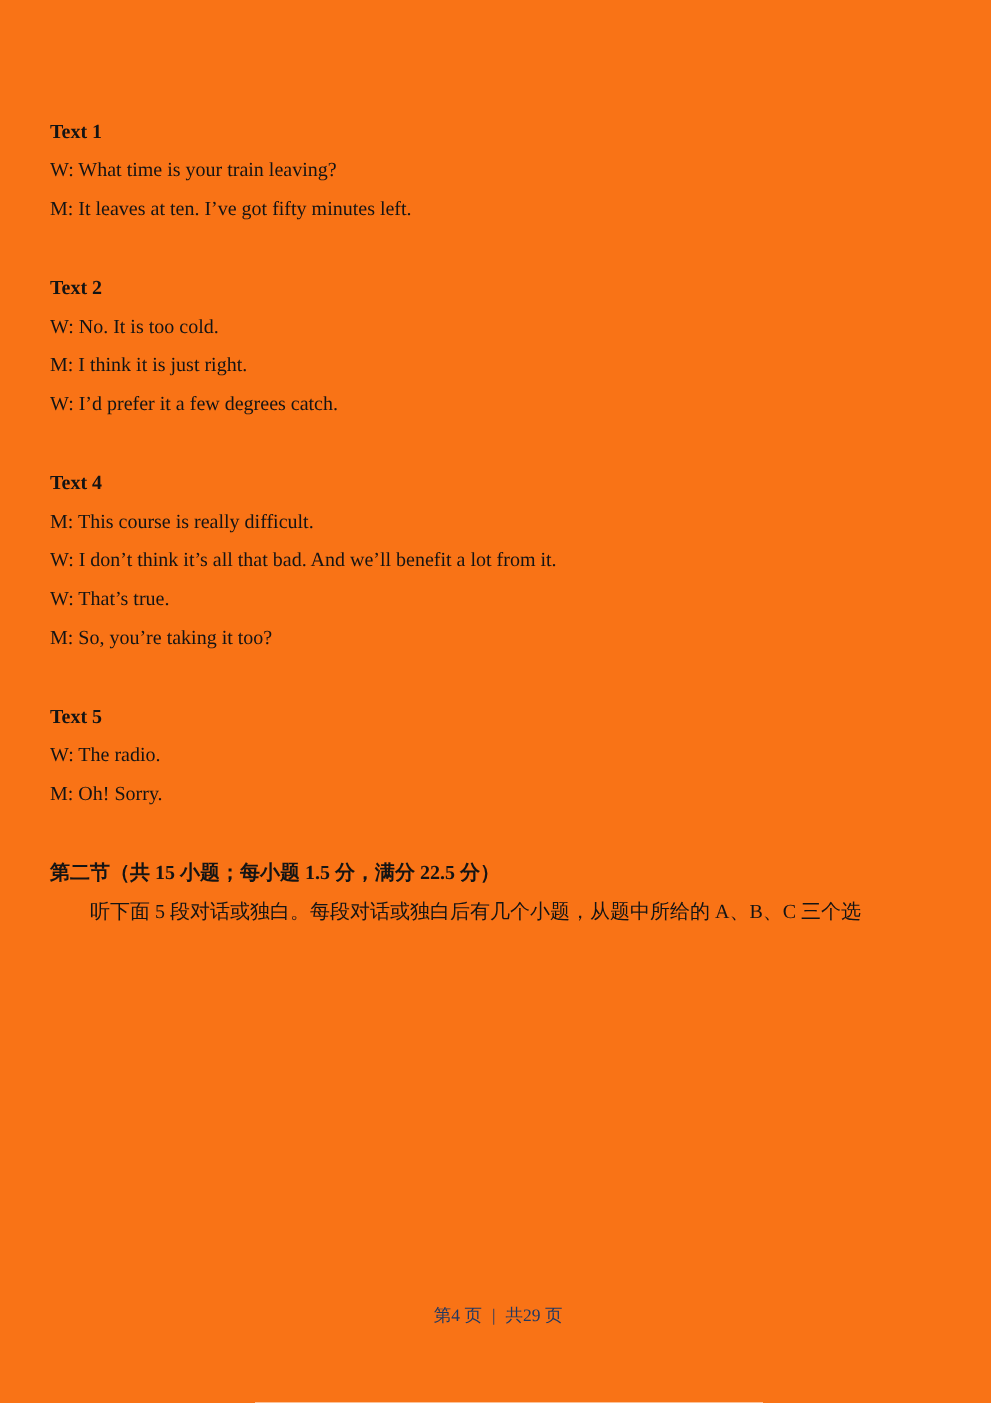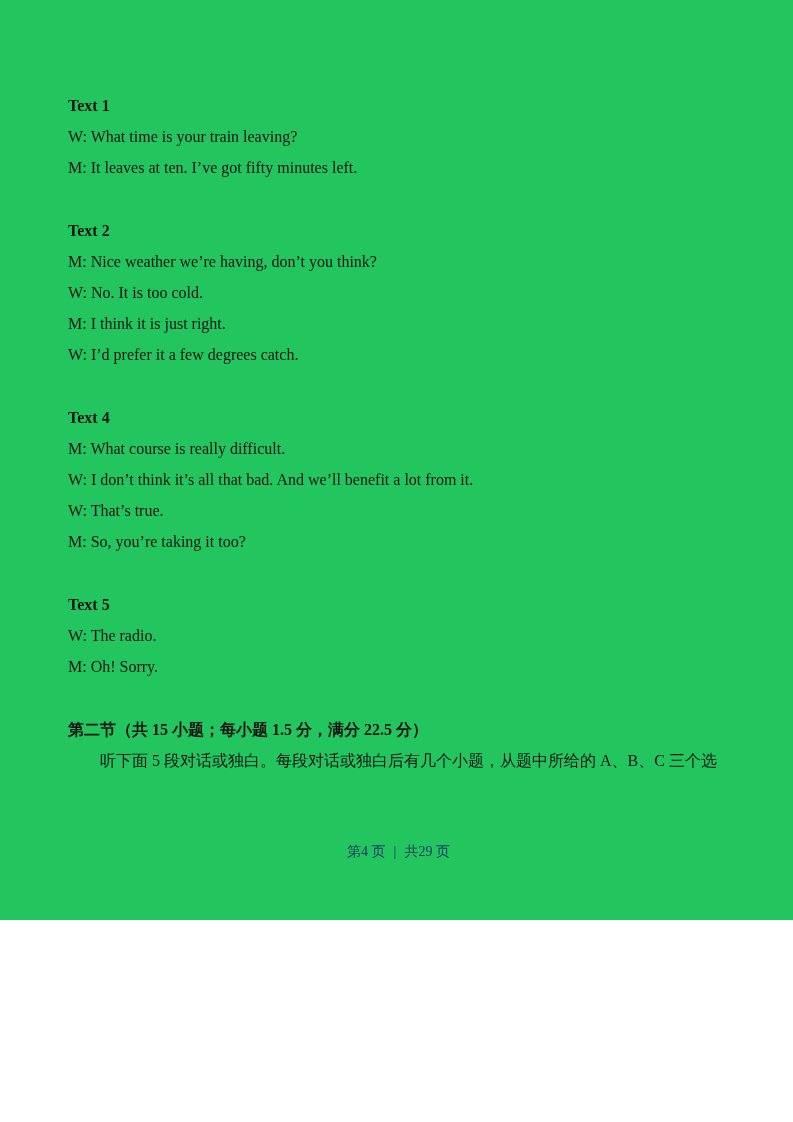--- a/index.html
+++ b/index.html
@@ -3,25 +3,25 @@
 <meta charset="utf-8">
 <style>
   html, body {
     margin: 0;
     padding: 0;
     background: #ffffff;
   }
   .page {
     position: relative;
     width: 793px;
-    height: 920px;
+    height: 1122px;
     margin: 0 auto;
-    background: #22c55e;
+    background: #f97316;
     box-sizing: border-box;
-    padding: 90px 66px 0 68px;
+    padding: 90px 66px 0 40px;
     font-family: "Liberation Serif", "DejaVu Serif", serif;
     font-size: 16px;
     color: #141414;
     overflow: hidden;
   }
   .page p {
     margin: 0;
     line-height: 31px;
     white-space: pre-wrap;
   }
@@ -58,28 +58,27 @@
 <div class="page">
 
   <div id="transcripts">
       <div class="block">
         <p class="block-title">Text 1</p>
         <p class="line">W: What time is your train leaving?</p>
         <p class="line">M: It leaves at ten. I’ve got fifty minutes left.</p>
       </div>
       <div class="block">
         <p class="block-title">Text 2</p>
-        <p class="line">M: Nice weather we’re having, don’t you think?</p>
         <p class="line">W: No. It is too cold.</p>
         <p class="line">M: I think it is just right.</p>
         <p class="line">W: I’d prefer it a few degrees catch.</p>
       </div>
       <div class="block">
         <p class="block-title">Text 4</p>
-        <p class="line">M: What course is really difficult.</p>
+        <p class="line">M: This course is really difficult.</p>
         <p class="line">W: I don’t think it’s all that bad. And we’ll benefit a lot from it.</p>
         <p class="line">W: That’s true.</p>
         <p class="line">M: So, you’re taking it too?</p>
       </div>
       <div class="block">
         <p class="block-title">Text 5</p>
         <p class="line">W: The radio.</p>
         <p class="line">M: Oh! Sorry.</p>
       </div>
     </div>

